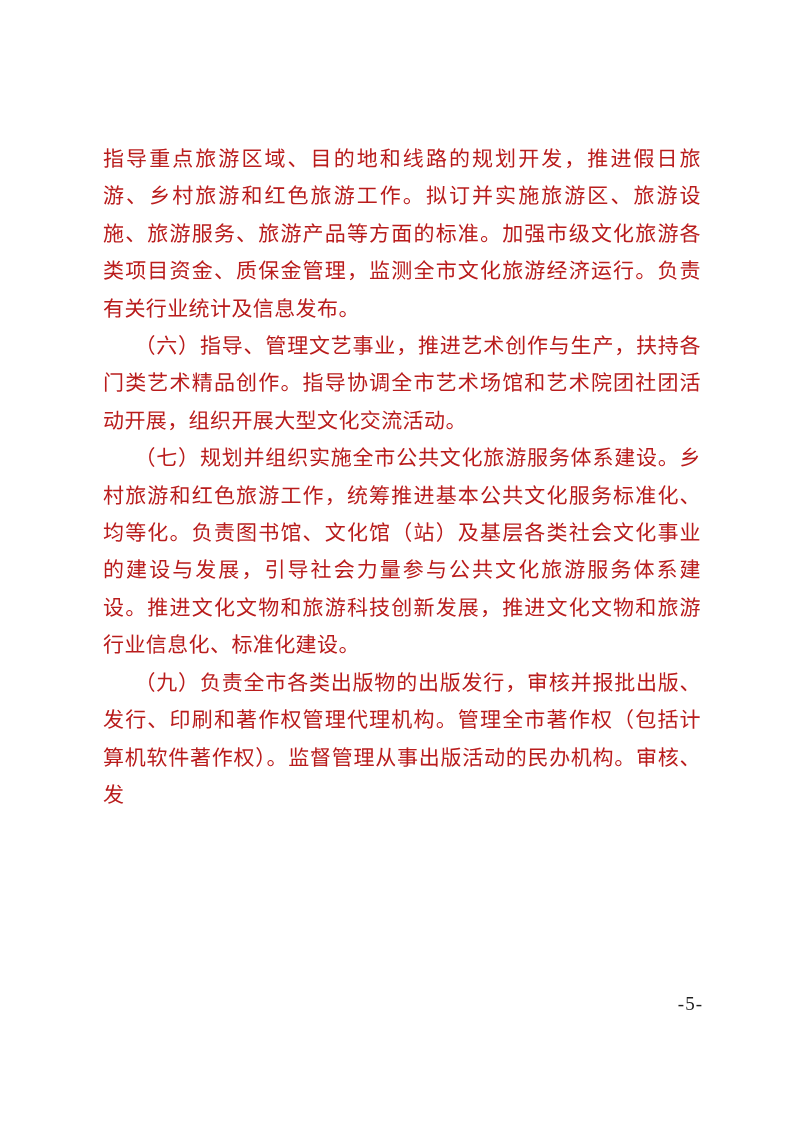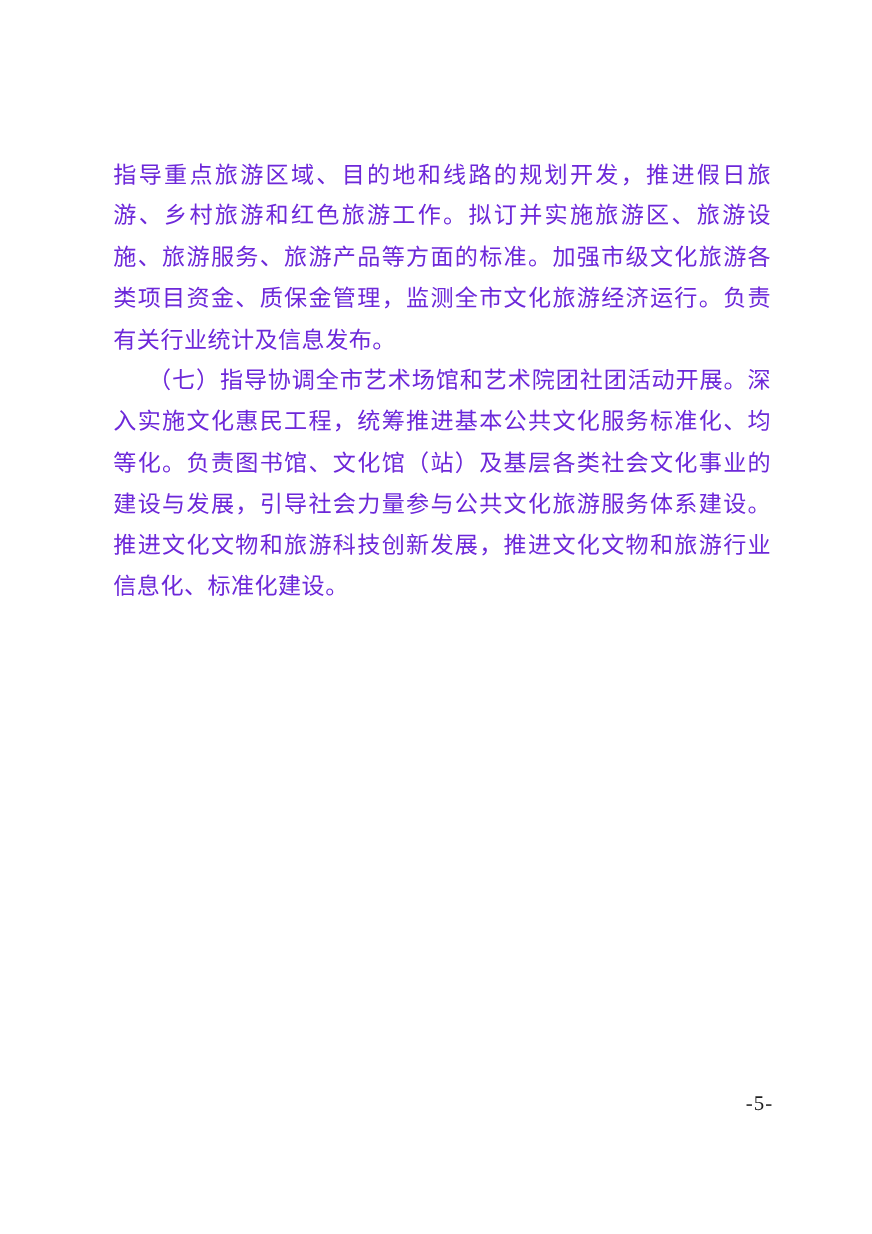--- a/index.html
+++ b/index.html
@@ -15,21 +15,21 @@
     overflow: hidden;
     font-family: "Liberation Serif", "DejaVu Serif", serif;
   }
   .content {
     position: absolute;
     left: 103px;
     top: 141px;
     width: 598px;
     font-size: 21px;
     line-height: 37.4px;
-    color: #6d28d9;
+    color: #b91c1c;
     text-align: justify;
     text-justify: inter-ideograph;
     letter-spacing: 0.4px;
   }
   .para {
     margin: 0;
   }
   .para.indent {
     text-indent: 1.5em;
   }
@@ -41,16 +41,18 @@
     color: #1e1e1e;
     letter-spacing: 1px;
   }
 </style>
 </head>
 <body>
 
 <div class="page">
   <div class="content">
     <p class="para">指导重点旅游区域、目的地和线路的规划开发，推进假日旅游、乡村旅游和红色旅游工作。拟订并实施旅游区、旅游设施、旅游服务、旅游产品等方面的标准。加强市级文化旅游各类项目资金、质保金管理，监测全市文化旅游经济运行。负责有关行业统计及信息发布。</p>
-    <p class="para indent">（七）指导协调全市艺术场馆和艺术院团社团活动开展。深入实施文化惠民工程，统筹推进基本公共文化服务标准化、均等化。负责图书馆、文化馆（站）及基层各类社会文化事业的建设与发展，引导社会力量参与公共文化旅游服务体系建设。推进文化文物和旅游科技创新发展，推进文化文物和旅游行业信息化、标准化建设。</p>
+    <p class="para indent">（六）指导、管理文艺事业，推进艺术创作与生产，扶持各门类艺术精品创作。指导协调全市艺术场馆和艺术院团社团活动开展，组织开展大型文化交流活动。</p>
+    <p class="para indent">（七）规划并组织实施全市公共文化旅游服务体系建设。乡村旅游和红色旅游工作，统筹推进基本公共文化服务标准化、均等化。负责图书馆、文化馆（站）及基层各类社会文化事业的建设与发展，引导社会力量参与公共文化旅游服务体系建设。推进文化文物和旅游科技创新发展，推进文化文物和旅游行业信息化、标准化建设。</p>
+    <p class="para indent">（九）负责全市各类出版物的出版发行，审核并报批出版、发行、印刷和著作权管理代理机构。管理全市著作权（包括计算机软件著作权）。监督管理从事出版活动的民办机构。审核、发</p>
   </div>
   <div class="page-number">-5-</div>
 </div>
 
 </body></html>

